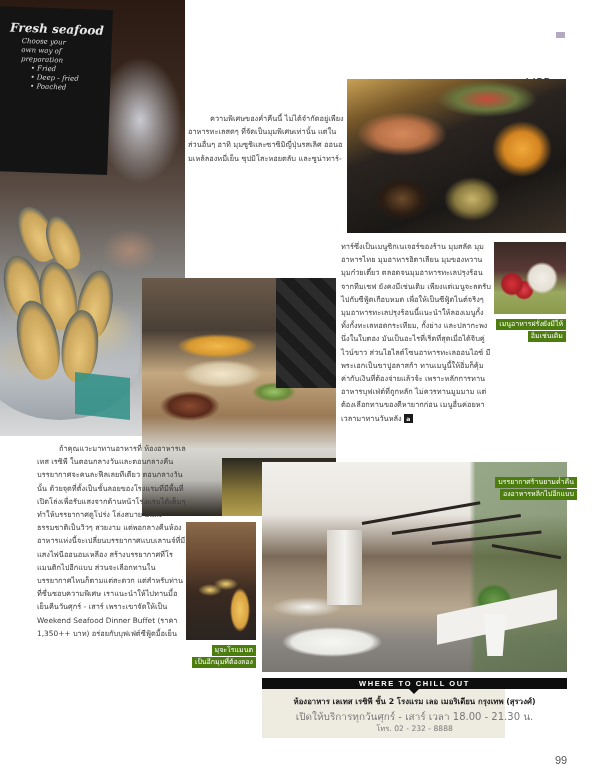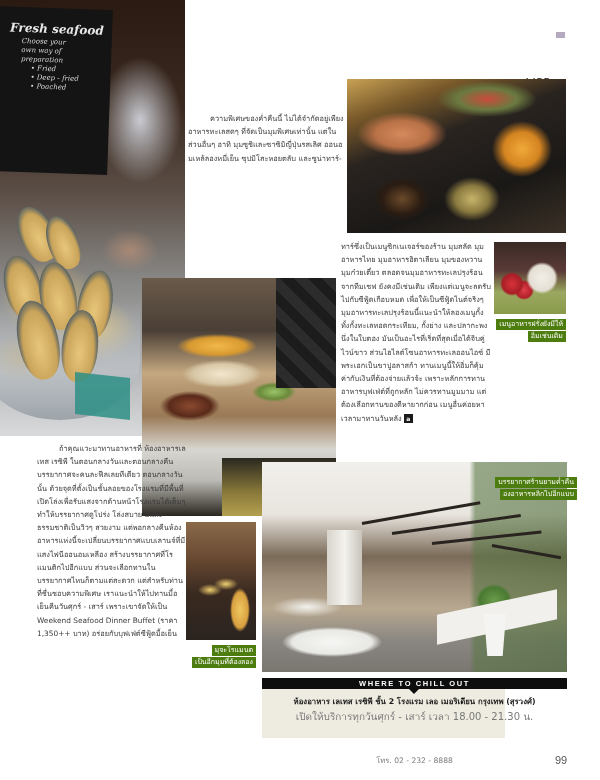--- a/index.html
+++ b/index.html
@@ -174,21 +174,21 @@
   #info-box-name {
     position: absolute; left: 0; top: 17px; width: 305px; text-align: center;
     font-size: 7.8px; font-weight: bold; color: #1a1a1a;
   }
   #info-box-hours {
     position: absolute; left: 0; top: 31px; width: 305px; text-align: center;
     font-size: 10px; color: #7a7a7a;
   }
   #info-box-phone {
     position: absolute; left: 0; top: 44px; width: 305px; text-align: center;
-    font-size: 7.6px; color: #7a7a7a; margin-top: 32px;
+    font-size: 7.6px; color: #7a7a7a;
   }
 
   
   #footer {
     position: absolute; left: 476px; top: 798px; font-size: 7.5px; color: #6a6a6a;
     font-family: "Liberation Sans", sans-serif;
   }
   #footer-brand { font-weight: bold; font-style: italic; color: #111; margin-left: 1px; }
   #footer-page { position: absolute; left: 555px; top: 754px; font-size: 11px; color: #555;
     font-family: "Liberation Sans", sans-serif; }

